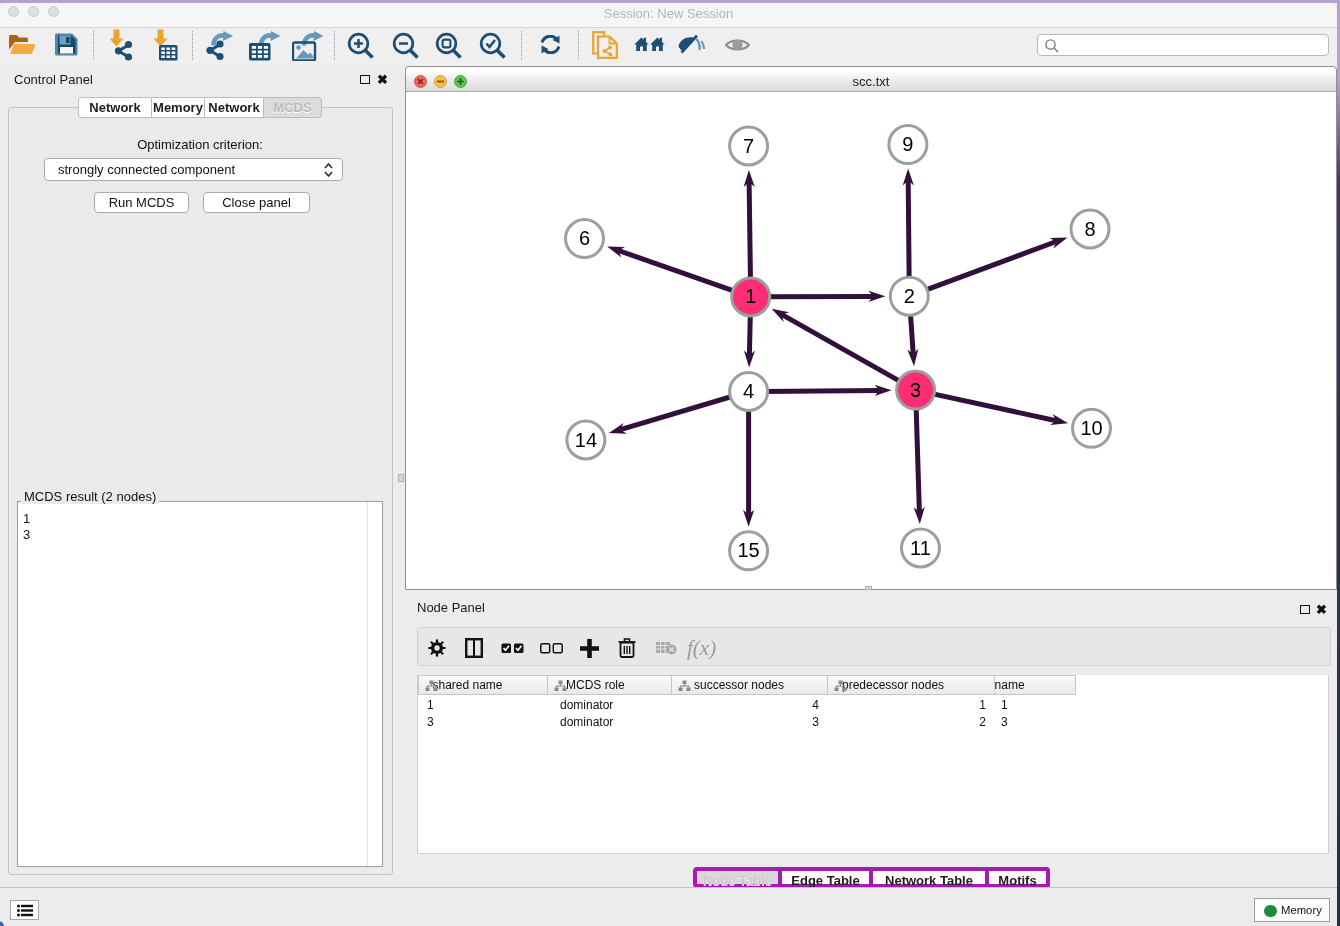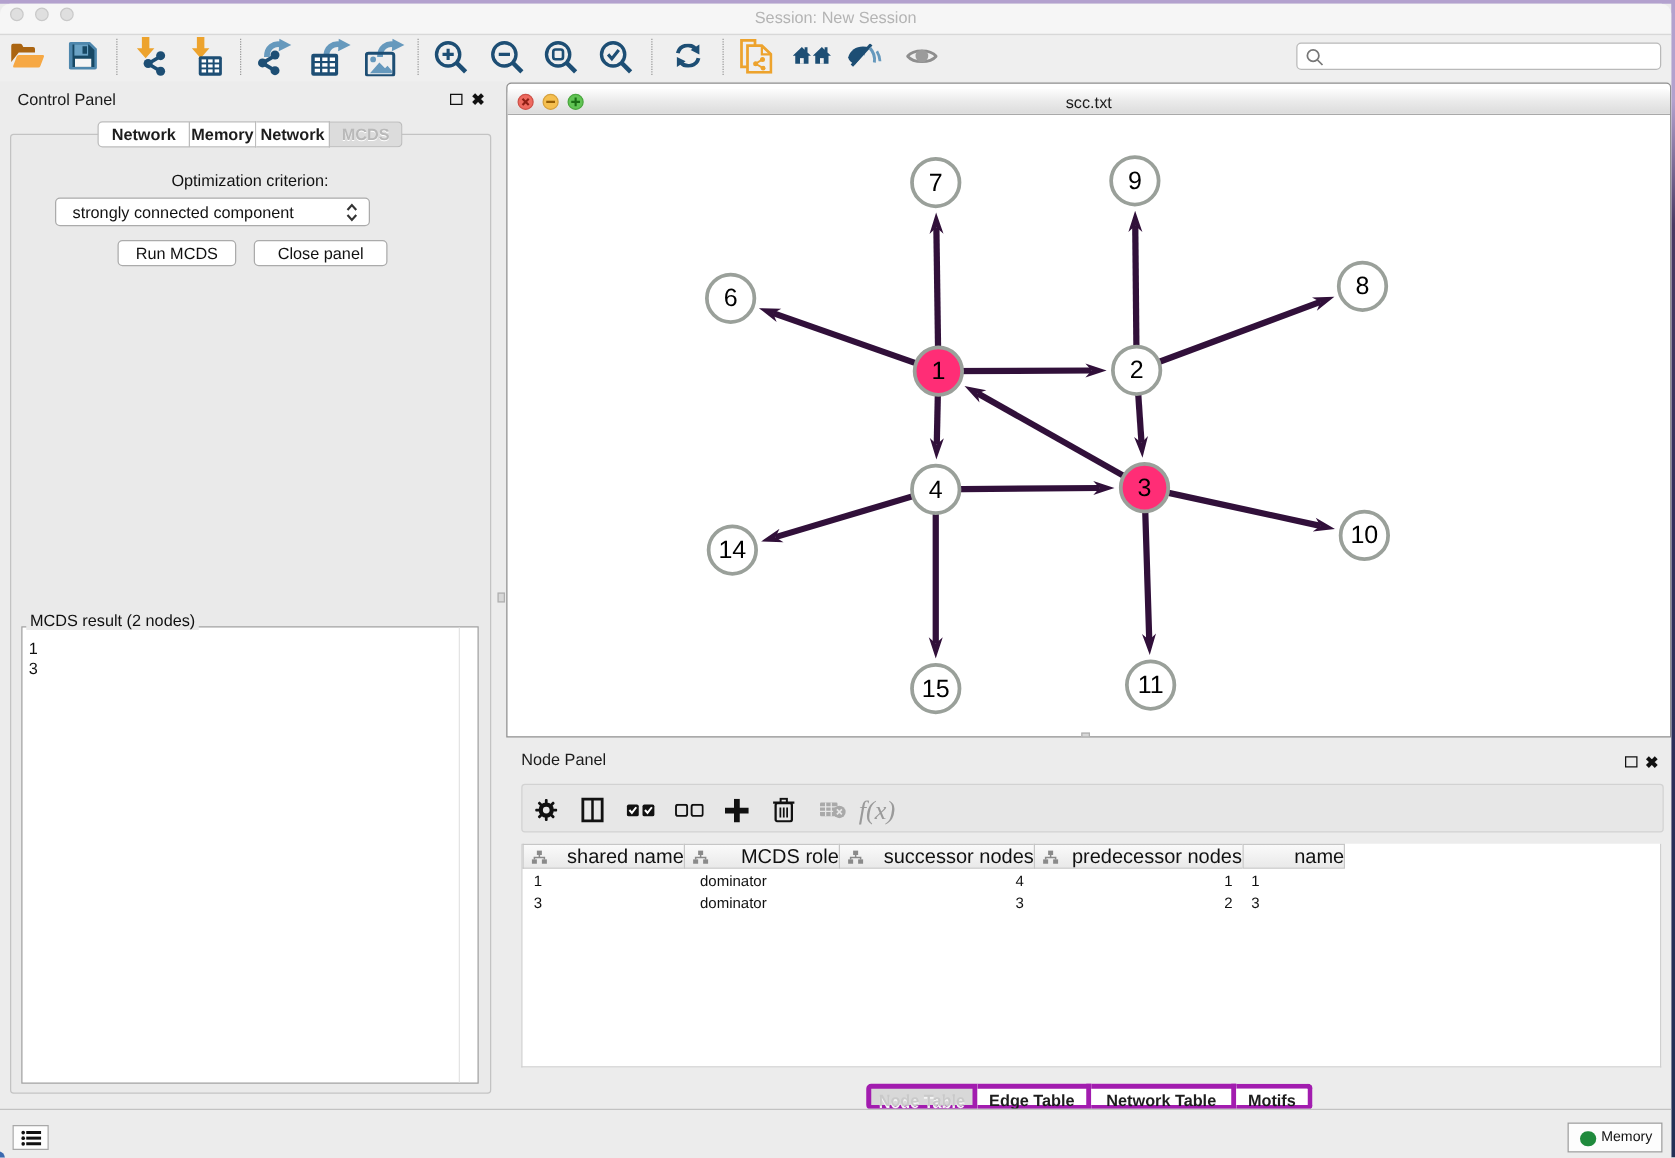--- a/index.html
+++ b/index.html
@@ -17,38 +17,38 @@
 .sep{position:absolute;top:1.5px;height:29px;width:0;border-left:1px dotted #9a9a9a}
 .ticon{position:absolute;top:0}
 #searchbox{left:1037px;top:4.5px;width:292px;height:22px;background:#fff;border:1px solid #b9b9b9;border-radius:4px}
 
 #cp-title{left:14px;top:69px;font-size:13px;color:#1a1a1a}
 .float-ic{position:absolute;width:10px;height:9px;border:1.5px solid #111}
 .x-ic{position:absolute;font-size:13px;font-weight:bold;color:#111}
 .tab{position:absolute;top:93.5px;height:21px;background:#fff;border:1px solid #bcbcbc;font-size:13px;font-weight:bold;color:#1d1d1d;text-align:center;line-height:20px}
 #cp-content{left:8px;top:104px;width:385px;height:768px;background:#eaeaea;border:1px solid #c3c3c3;border-radius:3px}
 #opt-label{left:0;top:134px;width:400px;text-align:center;font-size:13px;color:#111}
-#dropdown{left:44px;top:155px;width:252px;height:23px;background:#fff;border:1px solid #ababab;border-radius:4px;font-size:13px;color:#111;line-height:21px;padding-left:13px}
+#dropdown{left:44px;top:155px;width:299px;height:23px;background:#fff;border:1px solid #ababab;border-radius:4px;font-size:13px;color:#111;line-height:21px;padding-left:13px}
 .btn{position:absolute;height:21px;background:#fff;border:1px solid #ababab;border-radius:4px;font-size:13px;color:#111;text-align:center;line-height:19px}
 #mcds-box{left:17px;top:498px;width:366px;height:366px;background:#fff;border:1px solid #9f9f9f}
 #mcds-legend{left:21px;top:486px;background:#eaeaea;padding:0 3px;font-size:13px;color:#111}
 #mcds-lines{left:23px;top:507.5px;font-size:13px;color:#111;line-height:16.5px}
 
 #divh{left:398px;top:471px;width:6px;height:8px;background:#d8d8d8;border:1px solid #b0b0b0}
 
 #netwin{left:405px;top:63px;width:932px;height:524px;border:1px solid #8f8f8f;border-radius:4px 4px 0 0;background:#fff}
 #net-titlebar{left:0;top:4px;width:930px;height:21px;background:linear-gradient(#fdfdfd,#ececec 45%,#dcdcdc);border-bottom:1px solid #a9a9a9;border-radius:4px 4px 0 0}
 .mtl{position:absolute;top:4px;width:13px;height:13px;border-radius:50%}
 #net-title{width:100%;top:3px;text-align:center;font-size:13px;color:#1c1c1c}
 #canvash{left:865px;top:583px;width:7px;height:4px;background:#d8d8d8;border:1px solid #b0b0b0}
 
 #tp-title{left:417px;top:597px;font-size:13px;color:#1a1a1a}
 #tp-toolbar{left:417px;top:624px;width:914px;height:39px;background:#e7e7e7;border:1px solid #d2d2d2;border-radius:3px}
 #tbl-white{left:417px;top:671.5px;width:912px;height:179px;background:#fff;border:1px solid #cfcfcf;border-top:none}
-.th{position:absolute;top:671.5px;height:20px;background:linear-gradient(#fafafa,#e9e9e9);border:1px solid #c6c6c6;border-right:none;font-size:16px;color:#111;text-align:right;line-height:19px}
+.th{position:absolute;top:671.5px;height:20px;background:linear-gradient(#fafafa,#e9e9e9);border:1px solid #c6c6c6;border-right:none;font-size:12px;color:#111;text-align:left;line-height:19px}
 .td{position:absolute;font-size:12px;color:#111;height:16px;line-height:16px}
 .btab{position:absolute;top:864px;height:21px;background:#fff;border:4px solid #a21caf;font-size:13px;font-weight:bold;color:#1d1d1d;text-align:center;line-height:20px}
 
 #statusbar{left:0;top:884px;width:1337px;height:39px;background:#ececec;border-top:1px solid #c2c2c2}
 #listbtn{left:10px;top:12px;width:29px;height:20px;background:#fdfdfd;border:1px solid #a8a8a8}
 #membtn{left:1254px;top:10px;width:76px;height:24px;background:#fdfdfd;border:1px solid #9b9b9b;font-size:12px;color:#111}
 </style></head>
 <body>
 <div class="abs" id="edge-top"></div>
 <div class="abs" id="edge-right"></div>

